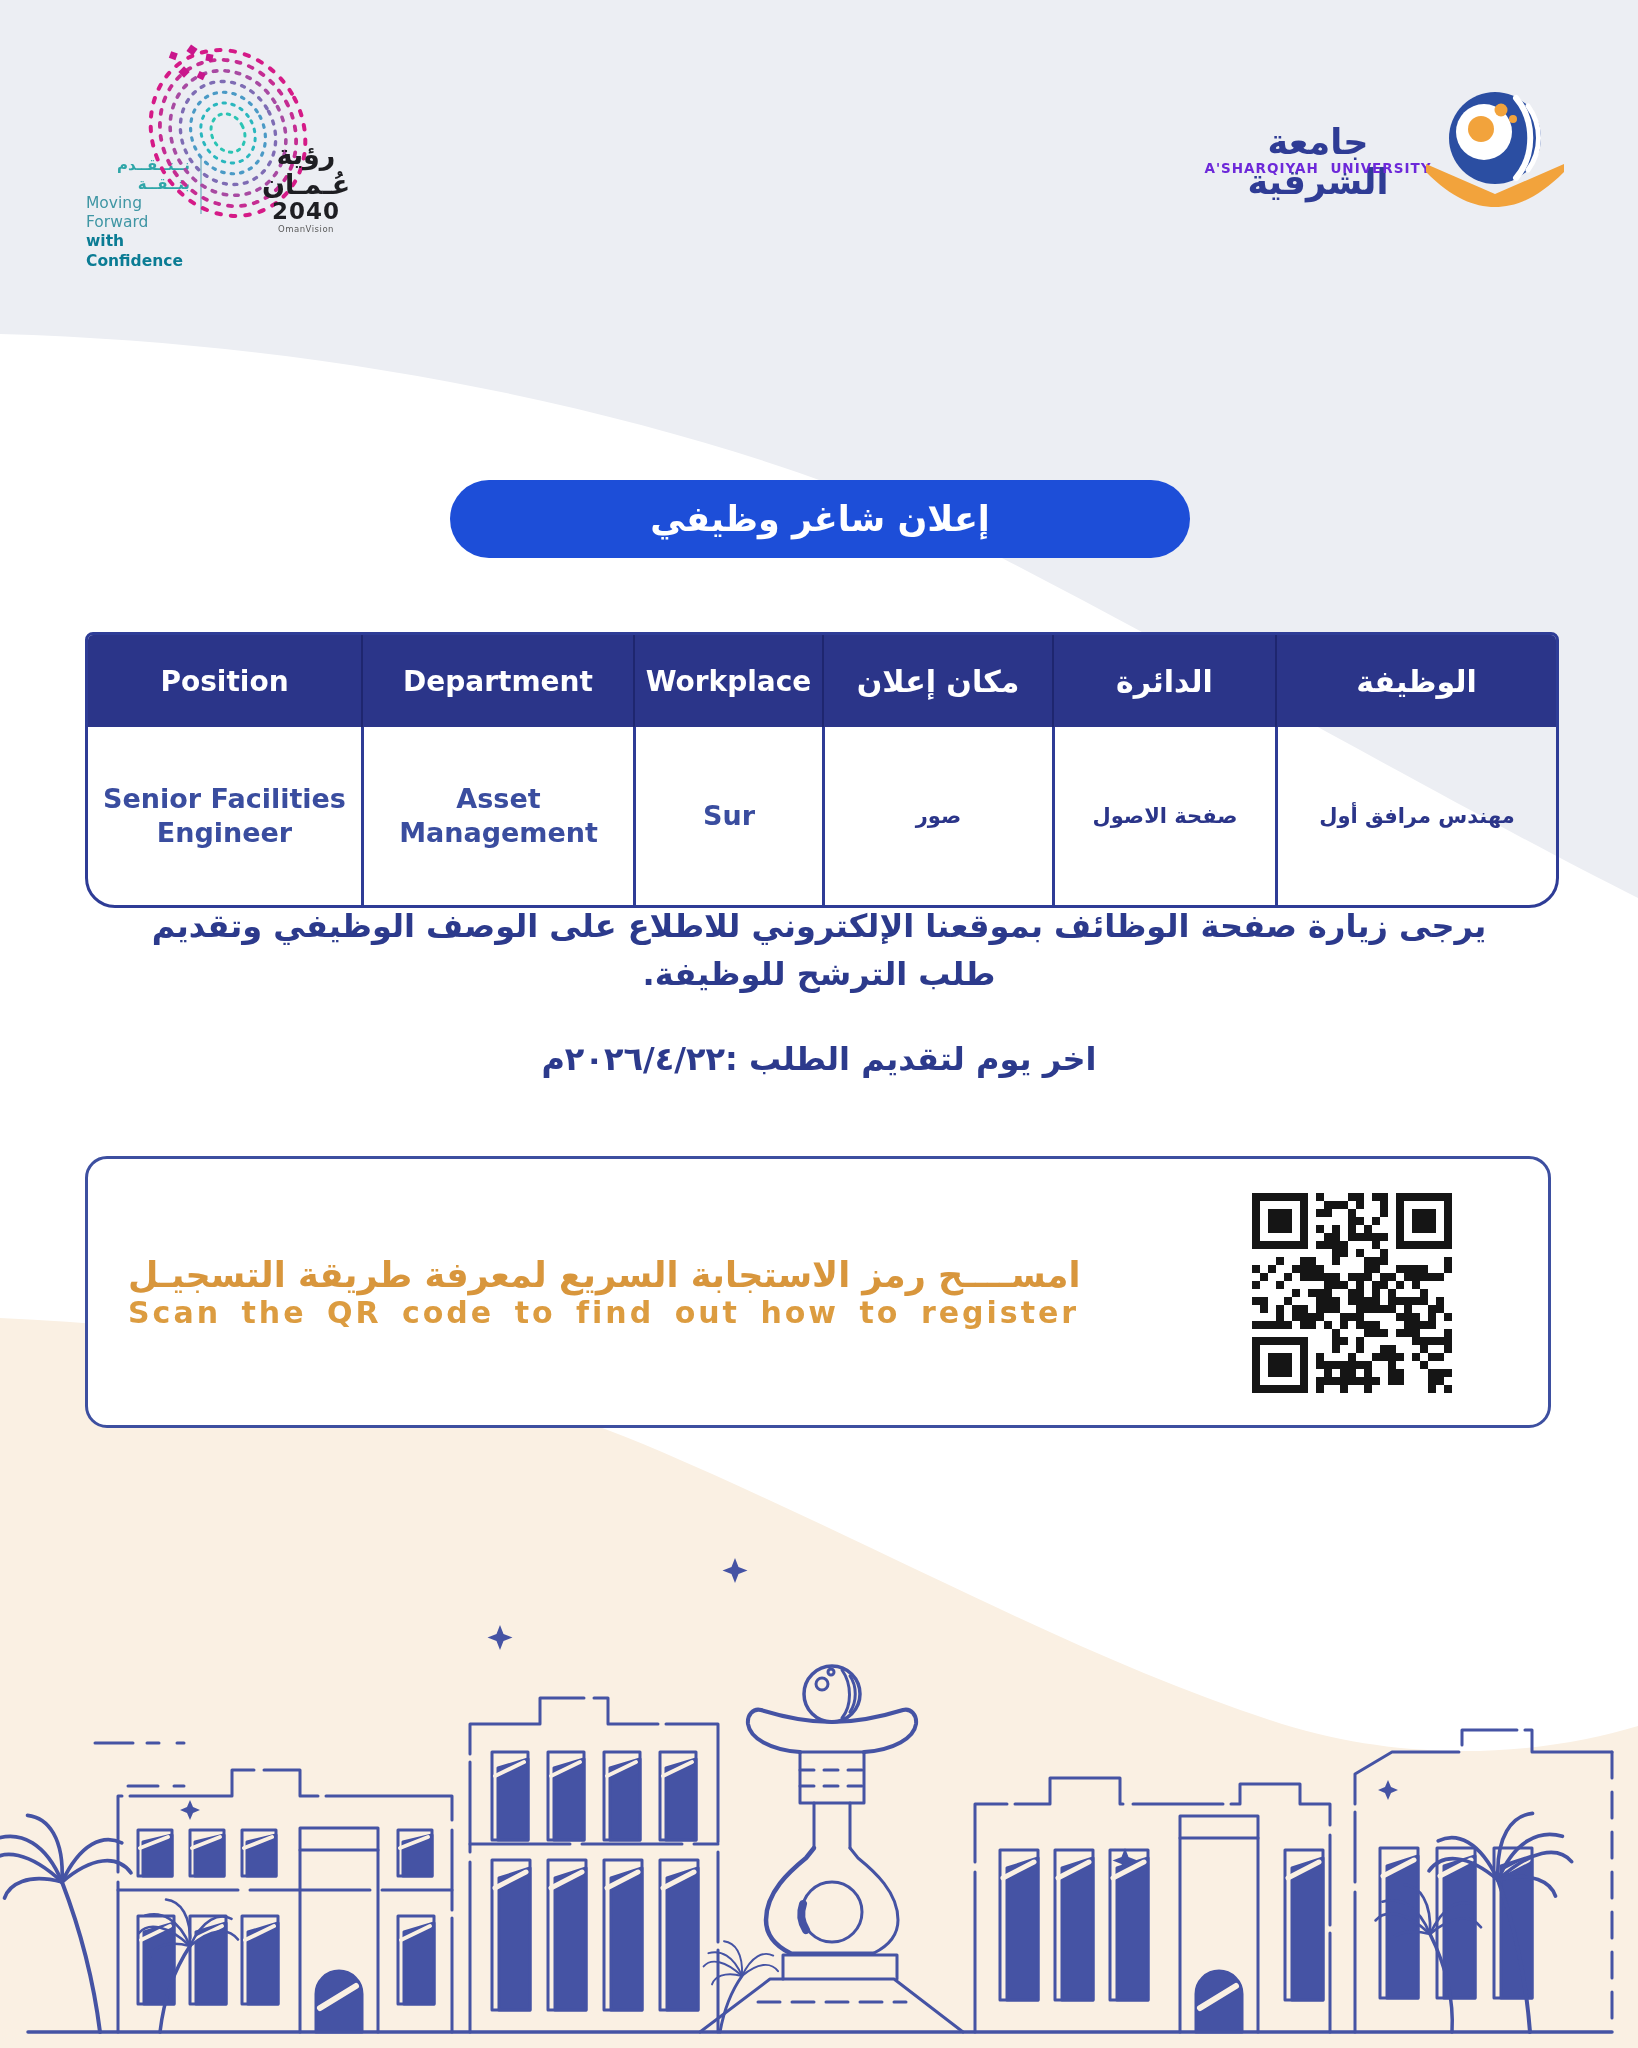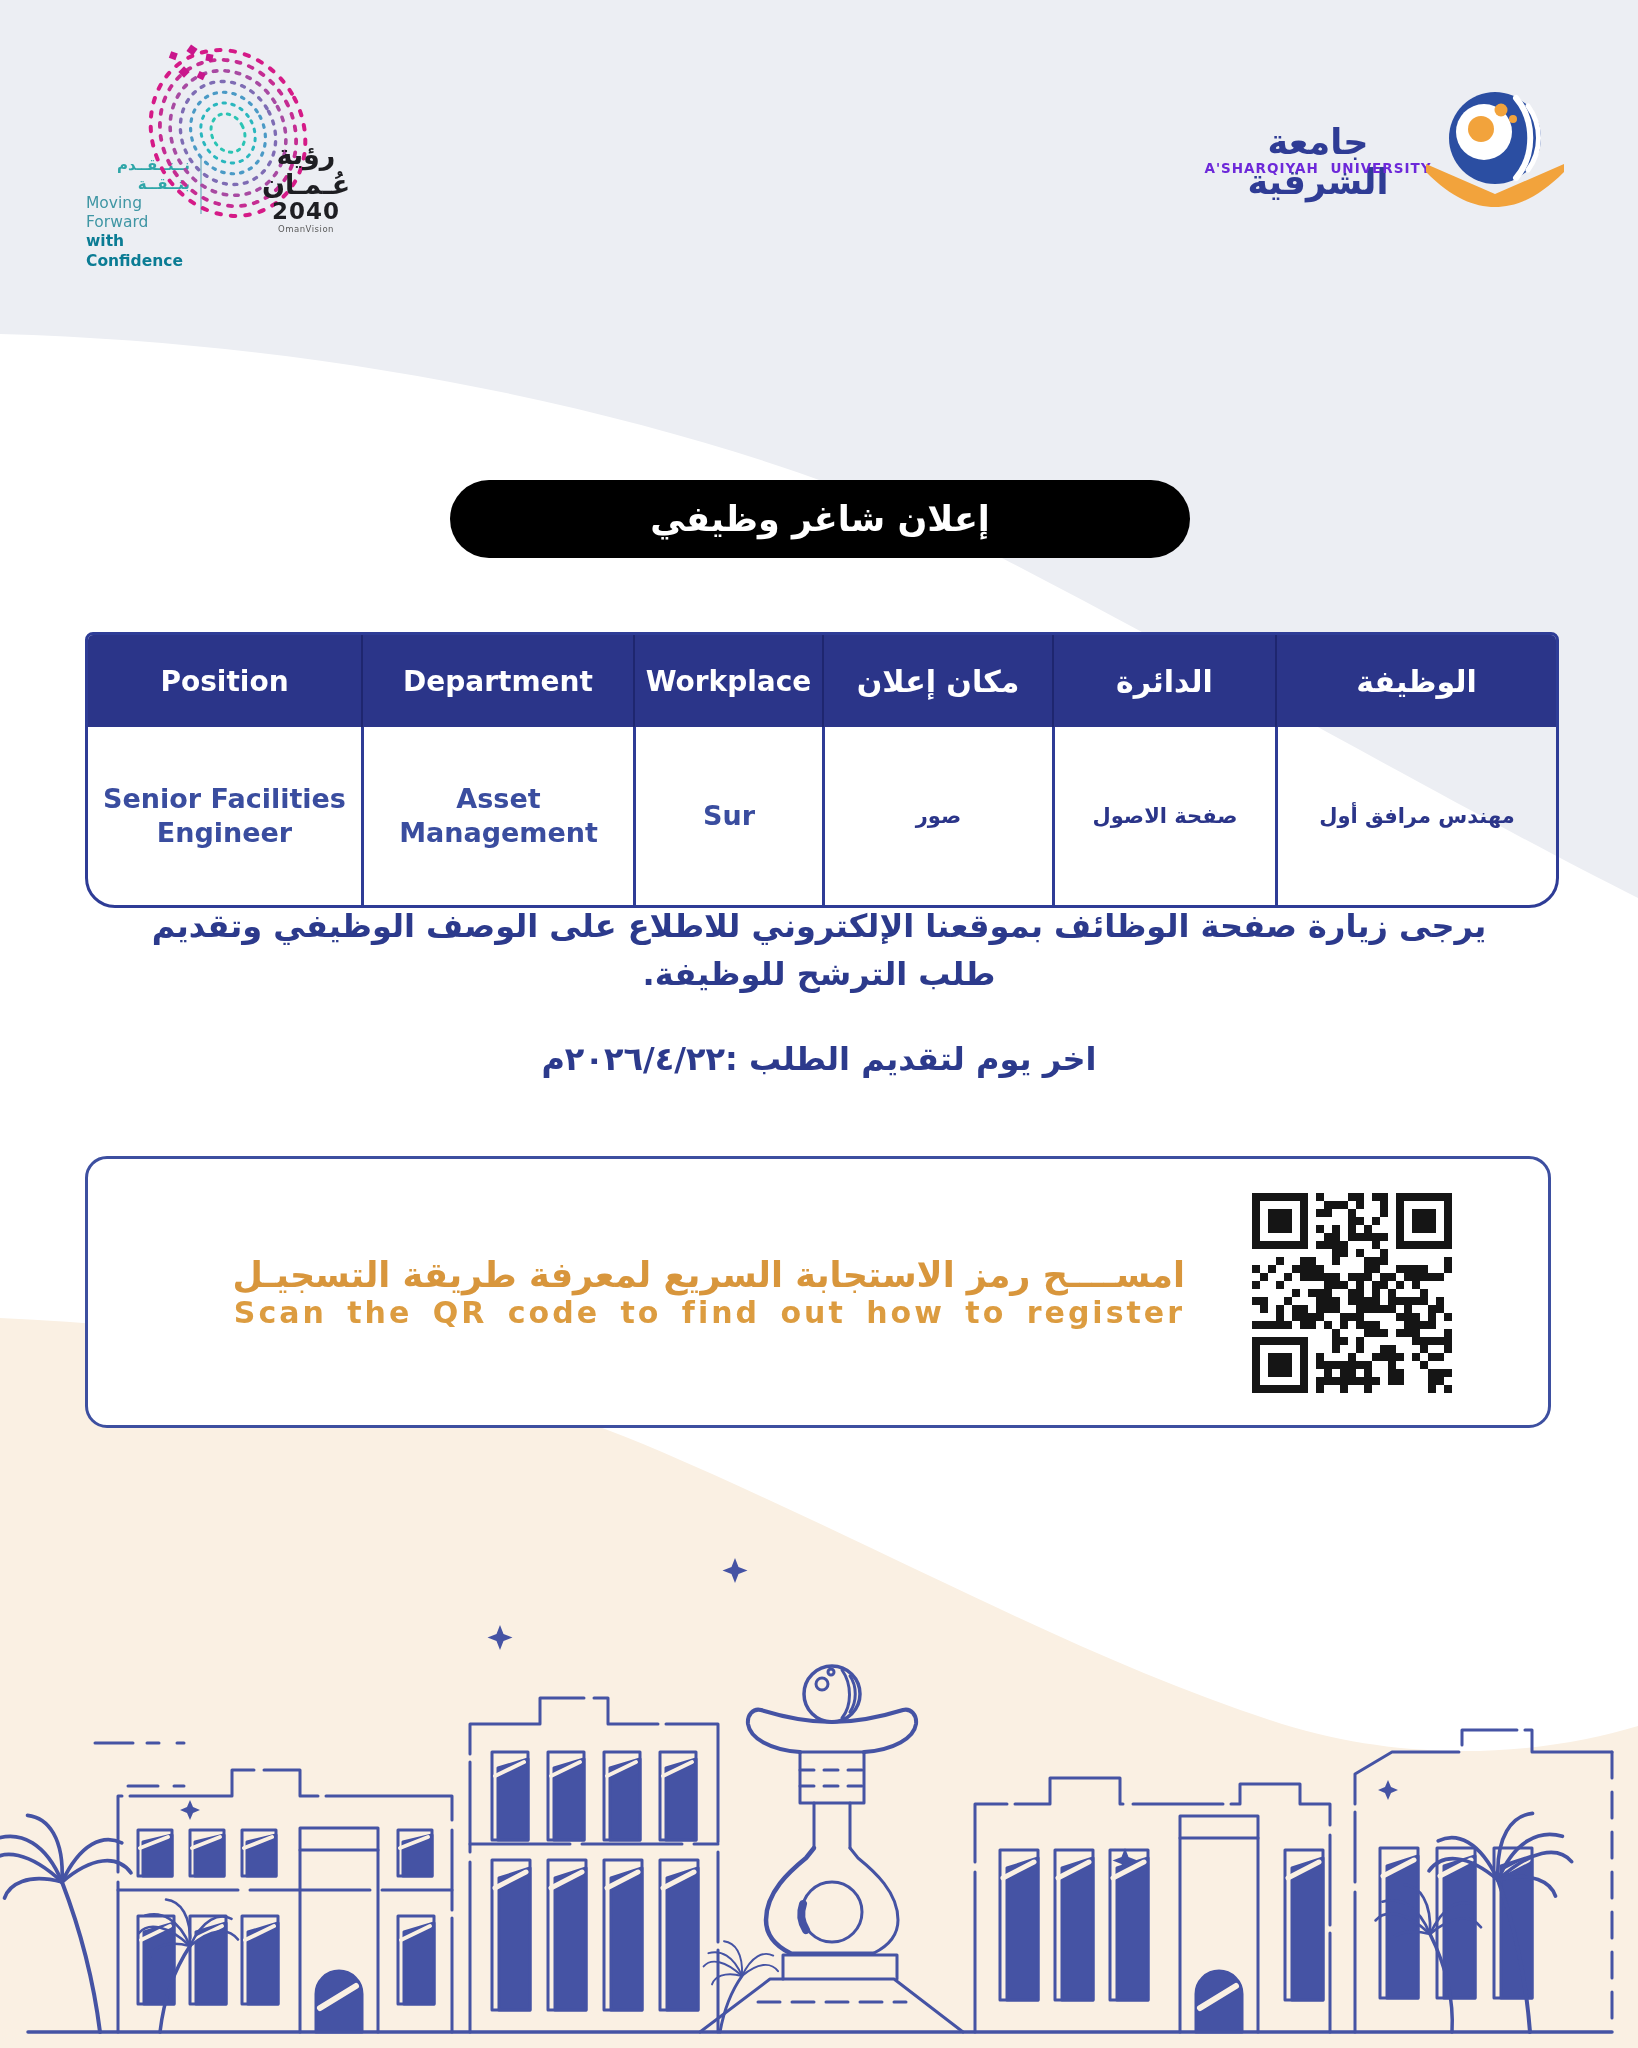--- a/index.html
+++ b/index.html
@@ -27,21 +27,21 @@
   .vision-text .s{font-size:8.5px;color:#5a5a5a;letter-spacing:.5px;}
 
   
   .uni-name-ar{left:1218px;top:122px;width:200px;text-align:center;font-size:35px;font-weight:bold;color:#2F3C95;direction:rtl;}
   .uni-name-en{left:1200px;top:160px;width:236px;text-align:center;font-size:13.5px;font-weight:bold;letter-spacing:1px;word-spacing:6px;color:#6d28d9;}
   .uni-emblem{left:1424px;top:88px;width:142px;height:120px;}
 
   
   .banner{
     left:450px;top:480px;width:740px;height:78px;border-radius:39px;
-    background:#000000;display:flex;align-items:center;justify-content:center;
+    background:#1d4ed8;display:flex;align-items:center;justify-content:center;
     color:#ffffff;font-size:35px;font-weight:bold;direction:rtl;
   }
 
   
   .jobs-table{
     left:85px;top:632px;width:1468px;
     border:3px solid #2E3C96;border-radius:8px 8px 30px 30px;overflow:hidden;
   }
   .trow{display:grid;grid-template-columns:273fr 272fr 189fr 230fr 223fr 281fr;}
   .thead{background:#2B3589;height:92px;}
@@ -63,21 +63,21 @@
   .deadline-text{
     left:129px;top:1040px;width:1380px;text-align:center;direction:rtl;
     color:#2C3A8C;font-size:32px;font-weight:bold;
   }
 
   
   .qr-box{
     left:85px;top:1156px;width:1466px;height:272px;background:#ffffff;
     border:3px solid #3D4FA0;border-radius:22px;box-sizing:border-box;
   }
-  .qr-texts{position:absolute;left:27px;top:50%;transform:translateY(-50%);width:1070px;text-align:right;}
+  .qr-texts{position:absolute;left:40px;top:50%;transform:translateY(-50%);width:1070px;text-align:left;}
   .qr-ar{font-size:35px;font-weight:bold;color:#D8963C;direction:rtl;}
   .qr-en{font-size:30px;font-weight:bold;color:#DC9C40;letter-spacing:3px;word-spacing:7px;}
   .qr-code{position:absolute;right:88px;top:26px;width:216px;height:216px;background:#fff;}
 
   
   .illustration{position:absolute;left:0;top:1538px;width:1638px;height:510px;}
 </style>
 </head>
 <body>
 

